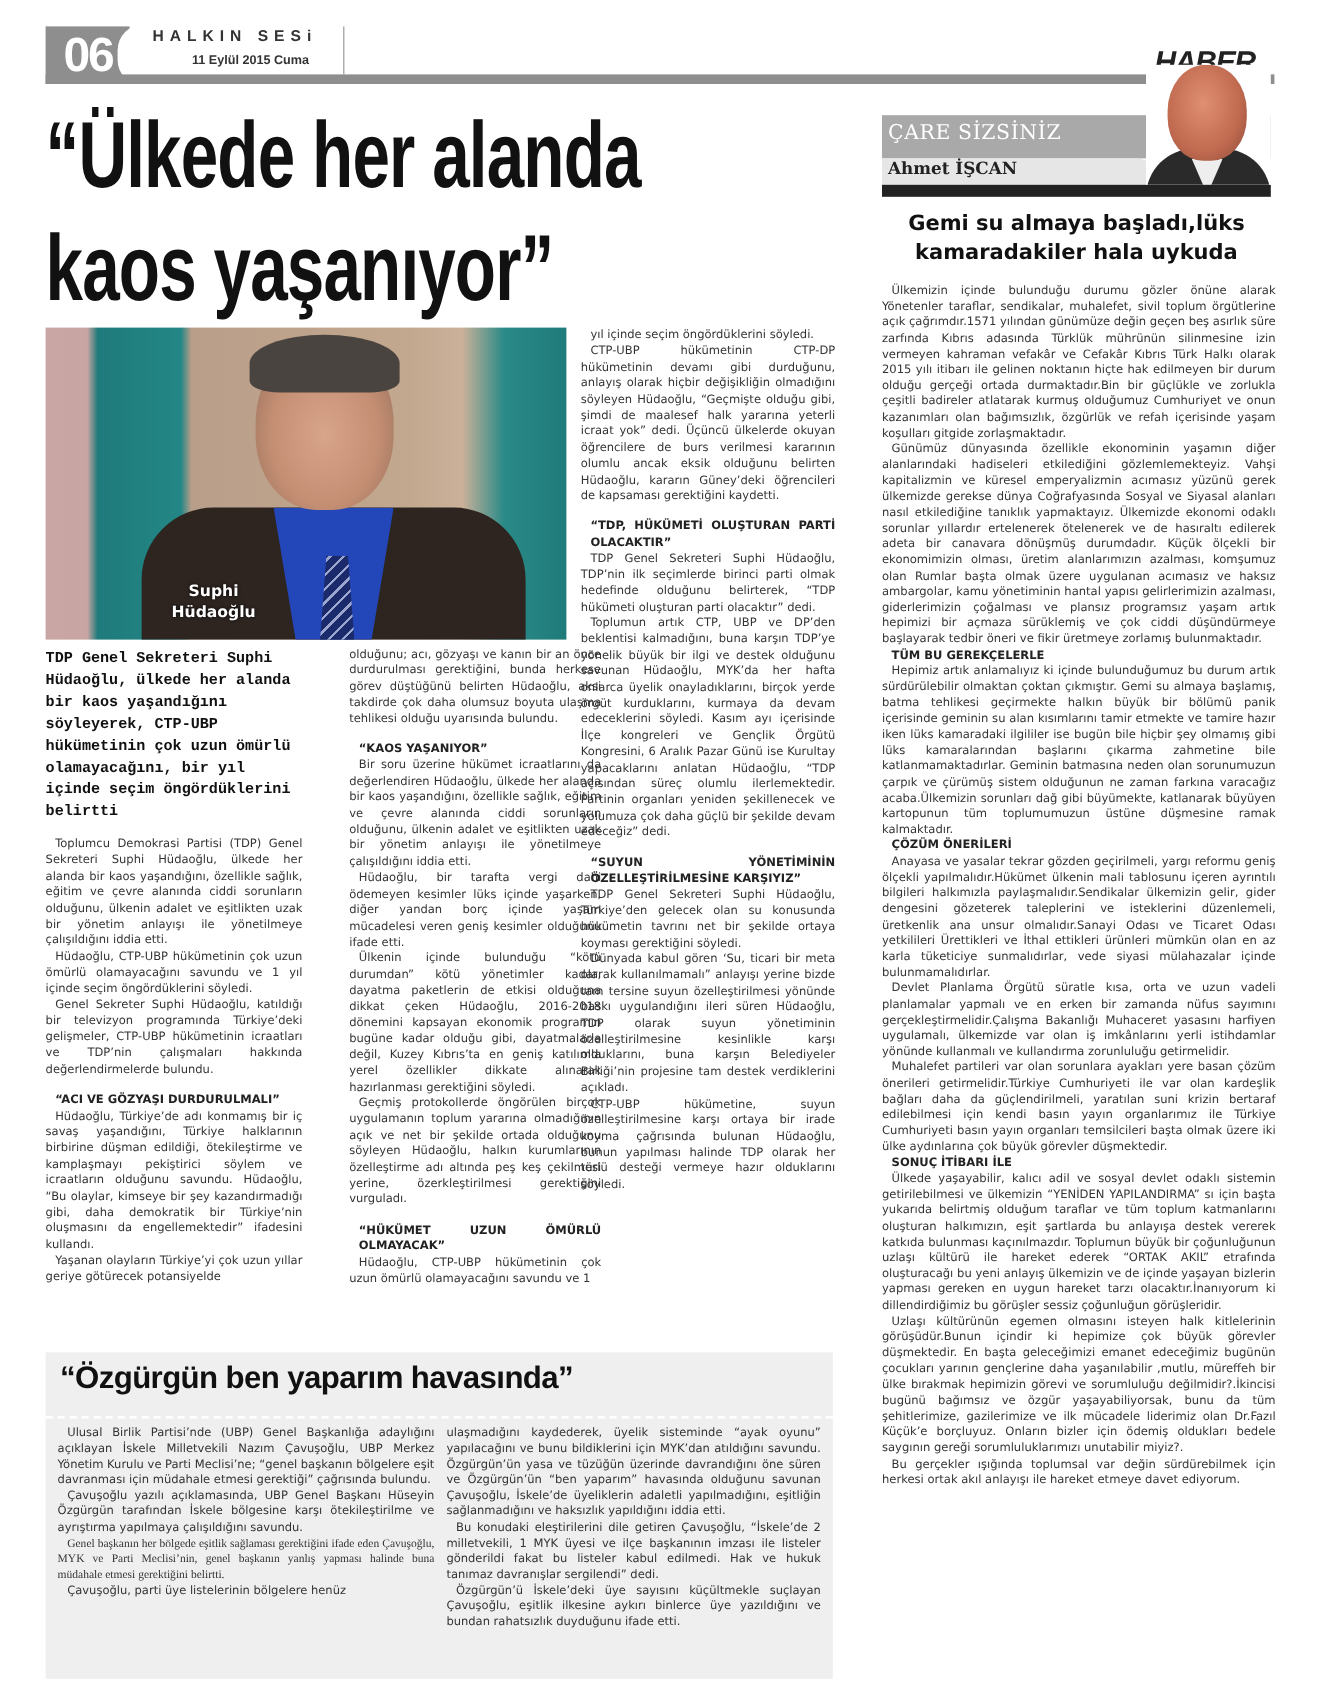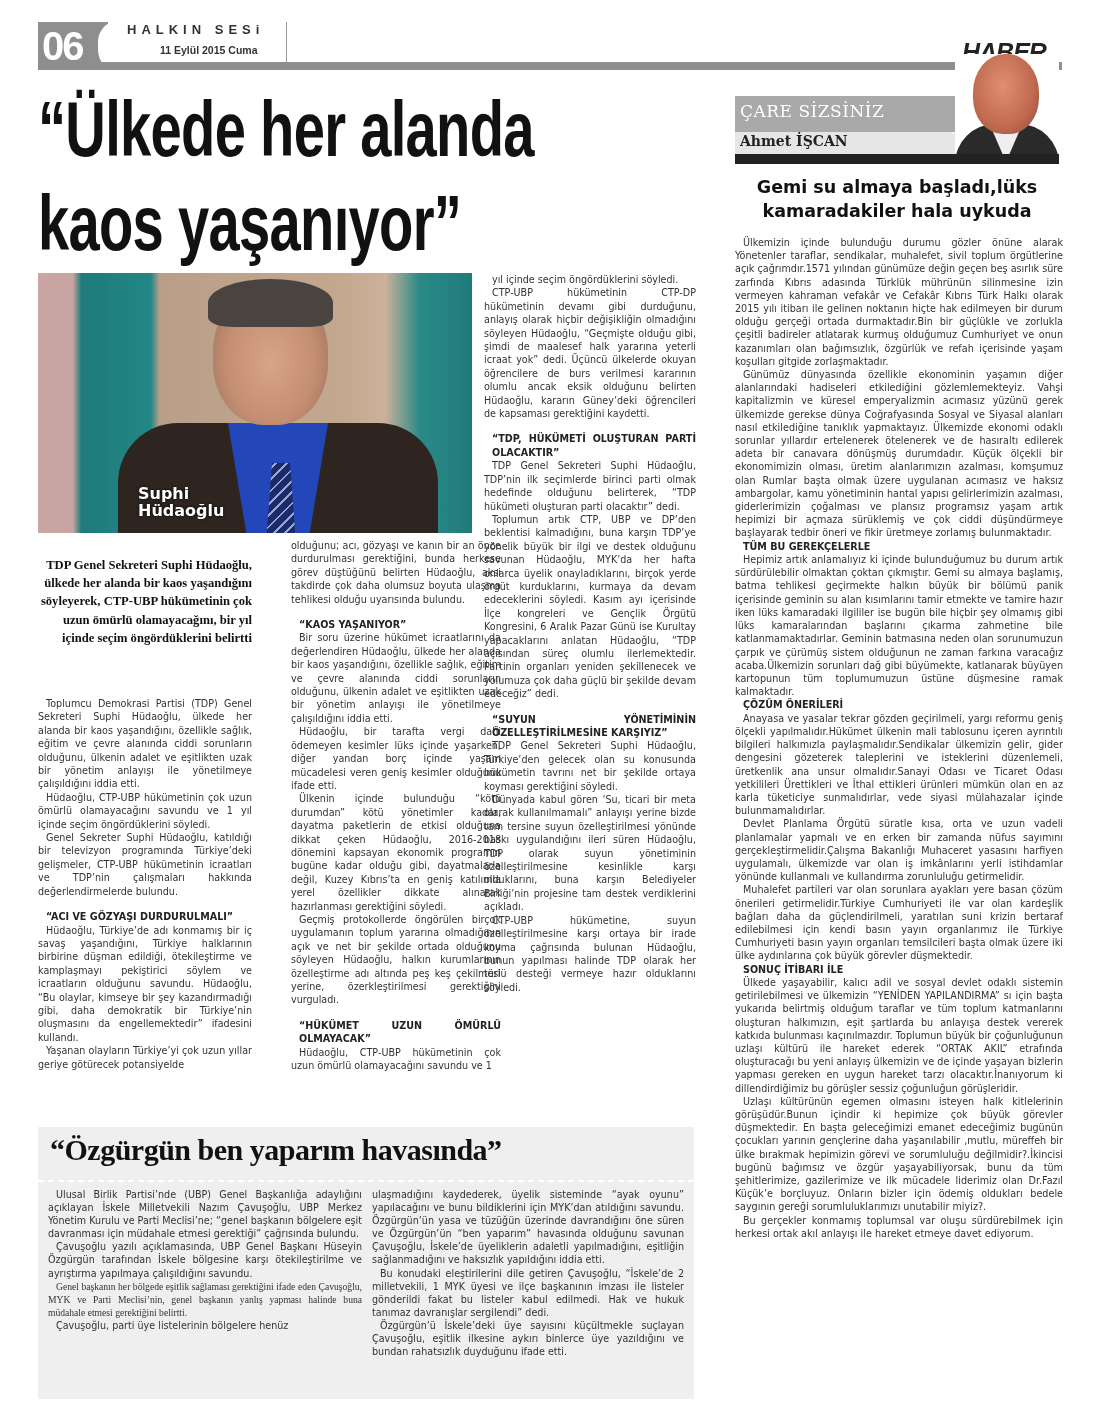--- a/index.html
+++ b/index.html
@@ -1,37 +1,37 @@
 <!DOCTYPE html>
 <html><head>
 <meta charset="utf-8">
 <style>
   html,body{margin:0;padding:0;background:#fff;}
   body{width:1102px;height:1417px;position:relative;overflow:hidden;font-family:"DejaVu Sans",sans-serif;color:#222;}
   .abs{position:absolute;}
   
-  .pg-num{left:38px;top:22px;width:70px;height:48px;background:#8e8e8e;color:#fff;font-family:"Liberation Sans",sans-serif;font-weight:bold;font-size:40px;line-height:48px;padding-left:4px;box-sizing:border-box;letter-spacing:-2px;}
+  .pg-num{left:38px;top:22px;width:70px;height:48px;background:#8e8e8e;color:#fff;font-family:"Liberation Sans",sans-serif;font-weight:bold;font-size:40px;line-height:48px;padding-left:15px;box-sizing:border-box;letter-spacing:-2px;}
   .pg-curve{left:98px;top:20px;width:40px;height:52px;background:#fff;border-radius:22px 0 0 22px;}
   .paper-name{left:127px;top:22px;font-family:"Liberation Sans",sans-serif;font-weight:bold;font-size:13px;letter-spacing:5px;color:#333;}
   .paper-date{left:160px;top:44px;font-family:Liberation Sans, sans-serif;font-weight:bold;font-size:10.5px;color:#333;}
   .head-sep{left:286px;top:22px;width:1px;height:40px;background:#999;}
   .head-bar{left:38px;top:62px;width:1024px;height:8px;background:#8e8e8e;}
   .section-tag{left:962px;top:38px;font-family:"Liberation Sans",sans-serif;font-weight:bold;font-style:italic;font-size:25px;color:#222;letter-spacing:-1px;}
   
   .headline{left:38px;top:82px;width:680px;font-family:"Liberation Sans",sans-serif;font-weight:bold;font-size:78px;line-height:94px;transform:scaleX(0.72);transform-origin:left top;white-space:nowrap;color:#111;letter-spacing:-1px;}
   
   .photo{left:38px;top:273px;width:434px;height:260px;overflow:hidden;background:linear-gradient(90deg,#c9a6a4 0%,#c8a5a2 8%,#1f7a7b 10%,#238786 26%,#b99e8a 28%,#c2a88e 70%,#cbb19a 80%,#2a8a88 88%,#1f7b7a 100%);}
   .face{left:175px;top:12px;width:115px;height:140px;background:radial-gradient(ellipse at 50% 55%,#d8a48a 0%,#c48e73 55%,#8a6a55 100%);border-radius:48% 48% 44% 44%;}
   .hair{left:170px;top:6px;width:125px;height:48px;background:#4a4440;border-radius:50% 50% 20% 20%;}
   .jacket{left:80px;top:150px;width:320px;height:120px;background:#2e2520;border-radius:60px 60px 0 0;}
   .shirt{left:190px;top:150px;width:100px;height:120px;background:#2346b8;clip-path:polygon(0 0,100% 0,80% 100%,20% 100%);}
   .tie{left:228px;top:190px;width:30px;height:80px;background:repeating-linear-gradient(135deg,#1a2a6a 0 6px,#9aa6d0 6px 8px);clip-path:polygon(20% 0,80% 0,100% 100%,0 100%);}
-  .photo-caption{left:100px;top:212px;width:80px;color:#fff;font-family:"DejaVu Sans",sans-serif;font-weight:bold;font-size:16px;line-height:17px;text-align:left;text-shadow:0 0 3px #000;}
+  .photo-caption{left:100px;top:212px;width:80px;color:#fff;font-family:"DejaVu Sans",sans-serif;font-weight:bold;font-size:13px;line-height:17px;text-align:center;text-shadow:0 0 3px #000;}
   
-  .lede{left:38px;top:556px;width:214px;font-family:Liberation Serif, serif;font-weight:bold;font-size:12.6px;line-height:18.2px;color:#111;text-align:right;}
+  .lede{left:38px;top:540px;width:214px;font-family:Liberation Mono, monospace;font-weight:bold;font-size:12.6px;line-height:18.2px;color:#111;}
   .col{font-family:"DejaVu Sans",sans-serif;font-size:9.6px;line-height:13.4px;text-align:justify;color:#333;}
   .col p{margin:0;text-indent:8px;}
   .col h4{margin:12px 0 0 0;padding-left:8px;font-size:9.6px;line-height:13.4px;font-weight:bold;color:#222;}
   .col1{left:38px;top:697px;width:214px;}
   .col2{left:262px;top:539px;width:210px;margin-left:29px;}
   .col3{left:484px;top:273px;width:212px;}
   
   .col-banner{left:735px;top:96px;width:324px;height:36px;background:#a9a9a9;}
   .col-name-bar{left:735px;top:132px;width:230px;height:22px;background:#e6e6e6;border-radius:0 18px 0 0;}
   .col-bottom{left:735px;top:154px;width:324px;height:10px;background:#222;}
@@ -39,21 +39,21 @@
   .col-author{left:740px;top:133px;font-family:"DejaVu Serif",serif;font-weight:bold;font-size:14px;color:#222;}
   .col-photo{left:955px;top:54px;width:104px;height:100px;overflow:hidden;background:#fff;}
   .cp-head{left:18px;top:0px;width:66px;height:80px;background:radial-gradient(ellipse at 45% 40%,#e08f72 0%,#c06a50 60%,#8a4a36 100%);border-radius:48% 48% 45% 45%;}
   .cp-body{left:0px;top:70px;width:104px;height:40px;background:#2a2a2a;border-radius:40px 40px 0 0;}
   .cp-shirt{left:38px;top:78px;width:26px;height:30px;background:#eee;clip-path:polygon(0 0,100% 0,50% 100%);}
   .opinion-title{left:735px;top:175px;width:324px;text-align:center;font-family:"DejaVu Sans",sans-serif;font-weight:bold;font-size:17.5px;line-height:24px;color:#111;}
   .col-op{left:735px;top:236px;width:328px;font-size:9.65px;line-height:13.2px;}
   .col-op h4{margin:0;}
   
   .box{left:38px;top:1127px;width:656px;height:272px;background:#efefef;}
-  .box-title{left:50px;top:1133px;font-family:Liberation Serif, serif;font-weight:bold;font-size:30px;color:#111;letter-spacing:-0.5px;}
+  .box-title{left:50px;top:1133px;font-family:Liberation Sans, sans-serif;font-weight:bold;font-size:26px;color:#111;letter-spacing:-0.5px;}
   .box-dash{left:38px;top:1180px;width:656px;height:0;border-top:2px dashed #fff;}
   .boxcol1{left:48px;top:1188px;width:314px;font-size:9.6px;line-height:13.1px;}
   .boxcol2{left:372px;top:1188px;width:312px;font-size:9.6px;line-height:13.1px;}
   .boxcol1 p,.boxcol2 p{margin:0;}
 </style>
 </head>
 <body>
 
 <div class="abs pg-num">06</div>
 <div class="abs pg-curve"></div>
@@ -131,21 +131,21 @@
     <p>Günümüz dünyasında özellikle ekonominin yaşamın diğer alanlarındaki hadiseleri etkilediğini gözlemlemekteyiz. Vahşi kapitalizmin ve küresel emperyalizmin acımasız yüzünü gerek ülkemizde gerekse dünya Coğrafyasında Sosyal ve Siyasal alanları nasıl etkilediğine tanıklık yapmaktayız. Ülkemizde ekonomi odaklı sorunlar yıllardır ertelenerek ötelenerek ve de hasıraltı edilerek adeta bir canavara dönüşmüş durumdadır. Küçük ölçekli bir ekonomimizin olması, üretim alanlarımızın azalması, komşumuz olan Rumlar başta olmak üzere uygulanan acımasız ve haksız ambargolar, kamu yönetiminin hantal yapısı gelirlerimizin azalması, giderlerimizin çoğalması ve plansız programsız yaşam artık hepimizi bir açmaza sürüklemiş ve çok ciddi düşündürmeye başlayarak tedbir öneri ve fikir üretmeye zorlamış bulunmaktadır.</p>
     <h4>TÜM BU GEREKÇELERLE</h4>
     <p>Hepimiz artık anlamalıyız ki içinde bulunduğumuz bu durum artık sürdürülebilir olmaktan çoktan çıkmıştır. Gemi su almaya başlamış, batma tehlikesi geçirmekte halkın büyük bir bölümü panik içerisinde geminin su alan kısımlarını tamir etmekte ve tamire hazır iken lüks kamaradaki ilgililer ise bugün bile hiçbir şey olmamış gibi lüks kamaralarından başlarını çıkarma zahmetine bile katlanmamaktadırlar. Geminin batmasına neden olan sorunumuzun çarpık ve çürümüş sistem olduğunun ne zaman farkına varacağız acaba.Ülkemizin sorunları dağ gibi büyümekte, katlanarak büyüyen kartopunun tüm toplumumuzun üstüne düşmesine ramak kalmaktadır.</p>
     <h4>ÇÖZÜM ÖNERİLERİ</h4>
     <p>Anayasa ve yasalar tekrar gözden geçirilmeli, yargı reformu geniş ölçekli yapılmalıdır.Hükümet ülkenin mali tablosunu içeren ayrıntılı bilgileri halkımızla paylaşmalıdır.Sendikalar ülkemizin gelir, gider dengesini gözeterek taleplerini ve isteklerini düzenlemeli, üretkenlik ana unsur olmalıdır.Sanayi Odası ve Ticaret Odası yetkilileri Ürettikleri ve İthal ettikleri ürünleri mümkün olan en az karla tüketiciye sunmalıdırlar, vede siyasi mülahazalar içinde bulunmamalıdırlar.</p>
     <p>Devlet Planlama Örgütü süratle kısa, orta ve uzun vadeli planlamalar yapmalı ve en erken bir zamanda nüfus sayımını gerçekleştirmelidir.Çalışma Bakanlığı Muhaceret yasasını harfiyen uygulamalı, ülkemizde var olan iş imkânlarını yerli istihdamlar yönünde kullanmalı ve kullandırma zorunluluğu getirmelidir.</p>
     <p>Muhalefet partileri var olan sorunlara ayakları yere basan çözüm önerileri getirmelidir.Türkiye Cumhuriyeti ile var olan kardeşlik bağları daha da güçlendirilmeli, yaratılan suni krizin bertaraf edilebilmesi için kendi basın yayın organlarımız ile Türkiye Cumhuriyeti basın yayın organları temsilcileri başta olmak üzere iki ülke aydınlarına çok büyük görevler düşmektedir.</p>
     <h4>SONUÇ İTİBARI İLE</h4>
     <p>Ülkede yaşayabilir, kalıcı adil ve sosyal devlet odaklı sistemin getirilebilmesi ve ülkemizin “YENİDEN YAPILANDIRMA” sı için başta yukarıda belirtmiş olduğum taraflar ve tüm toplum katmanlarını oluşturan halkımızın, eşit şartlarda bu anlayışa destek vererek katkıda bulunması kaçınılmazdır. Toplumun büyük bir çoğunluğunun uzlaşı kültürü ile hareket ederek “ORTAK AKIL” etrafında oluşturacağı bu yeni anlayış ülkemizin ve de içinde yaşayan bizlerin yapması gereken en uygun hareket tarzı olacaktır.İnanıyorum ki dillendirdiğimiz bu görüşler sessiz çoğunluğun görüşleridir.</p>
     <p>Uzlaşı kültürünün egemen olmasını isteyen halk kitlelerinin görüşüdür.Bunun içindir ki hepimize çok büyük görevler düşmektedir. En başta geleceğimizi emanet edeceğimiz bugünün çocukları yarının gençlerine daha yaşanılabilir ,mutlu, müreffeh bir ülke bırakmak hepimizin görevi ve sorumluluğu değilmidir?.İkincisi bugünü bağımsız ve özgür yaşayabiliyorsak, bunu da tüm şehitlerimize, gazilerimize ve ilk mücadele liderimiz olan Dr.Fazıl Küçük’e borçluyuz. Onların bizler için ödemiş oldukları bedele saygının gereği sorumluluklarımızı unutabilir miyiz?.</p>
-    <p>Bu gerçekler konmamış toplumsal var oluşu sürdürebilmek için herkesi ortak akıl anlayışı ile hareket etmeye davet ediyorum.</p>
+    <p>Bu gerçekler ışığında toplumsal var değin sürdürebilmek için herkesi ortak akıl anlayışı ile hareket etmeye davet ediyorum.</p>
   </div>
 
 <div class="abs box"></div>
 <div class="abs box-title">“Özgürgün ben yaparım havasında”</div>
 <div class="abs box-dash"></div>
 <div class="abs col boxcol1">
     <p style="text-indent: 8px;">Ulusal Birlik Partisi’nde (UBP) Genel Başkanlığa adaylığını açıklayan İskele Milletvekili Nazım Çavuşoğlu, UBP Merkez Yönetim Kurulu ve Parti Meclisi’ne; “genel başkanın bölgelere eşit davranması için müdahale etmesi gerektiği” çağrısında bulundu.</p>
     <p style="text-indent: 8px;">Çavuşoğlu yazılı açıklamasında, UBP Genel Başkanı Hüseyin Özgürgün tarafından İskele bölgesine karşı ötekileştirilme ve ayrıştırma yapılmaya çalışıldığını savundu.</p>
     <p style="text-indent: 8px; font-family: Liberation Serif, serif;">Genel başkanın her bölgede eşitlik sağlaması gerektiğini ifade eden Çavuşoğlu, MYK ve Parti Meclisi’nin, genel başkanın yanlış yapması halinde buna müdahale etmesi gerektiğini belirtti.</p>
     <p style="text-indent: 8px;">Çavuşoğlu, parti üye listelerinin bölgelere henüz</p>

